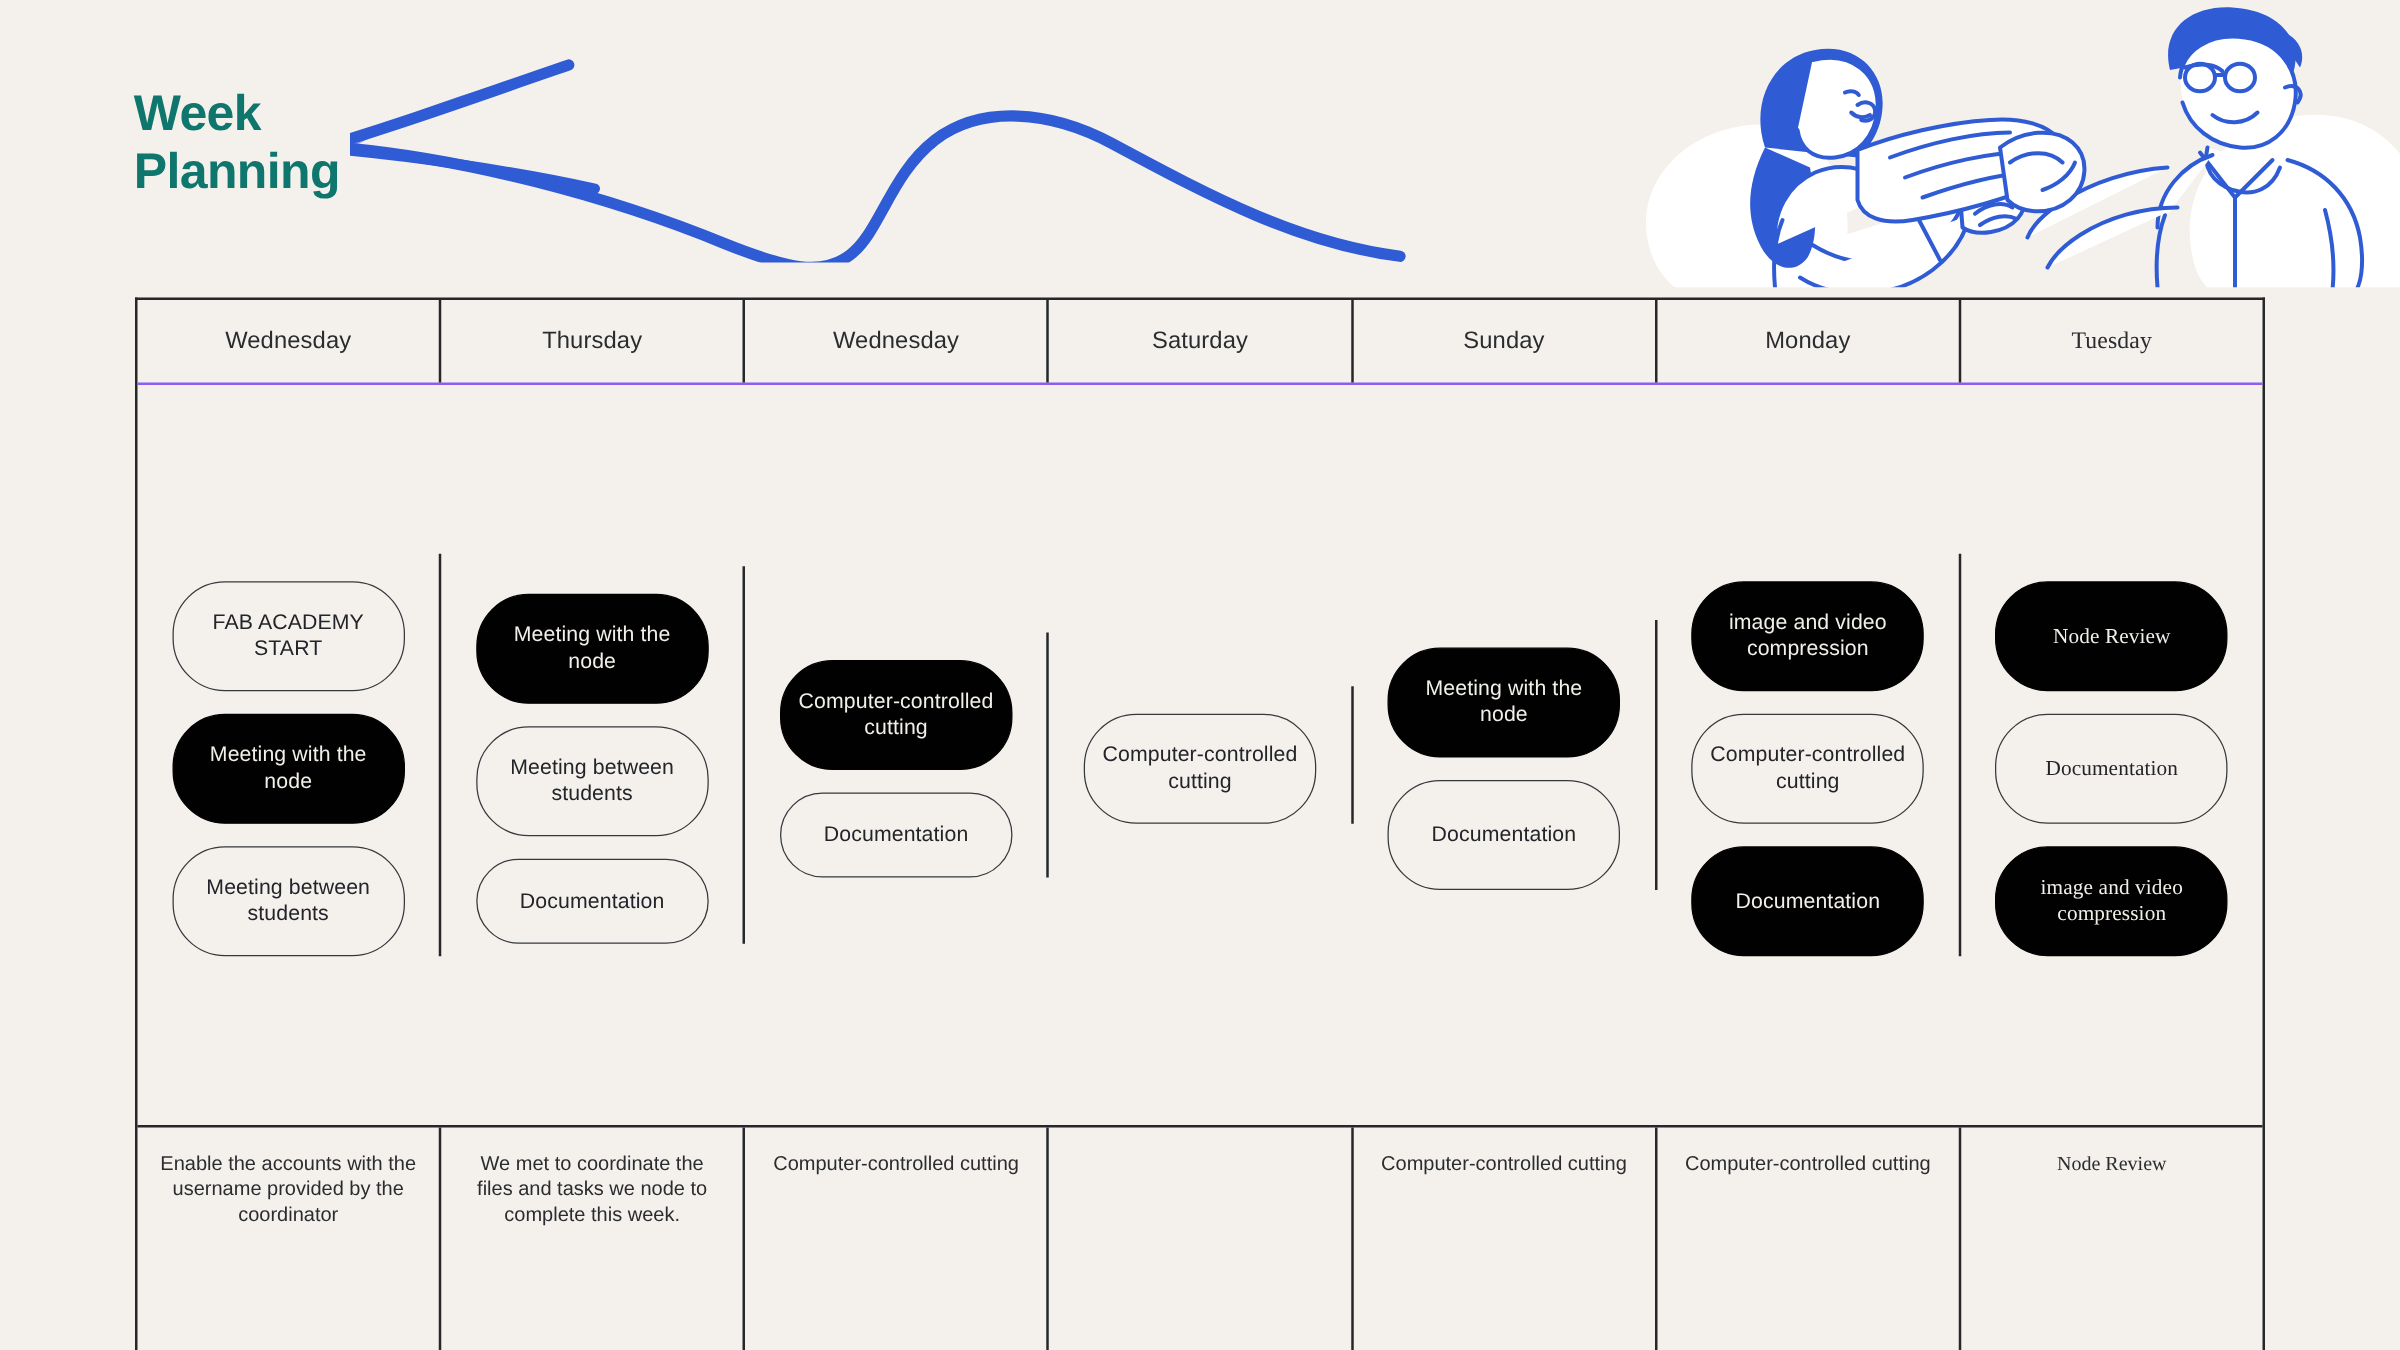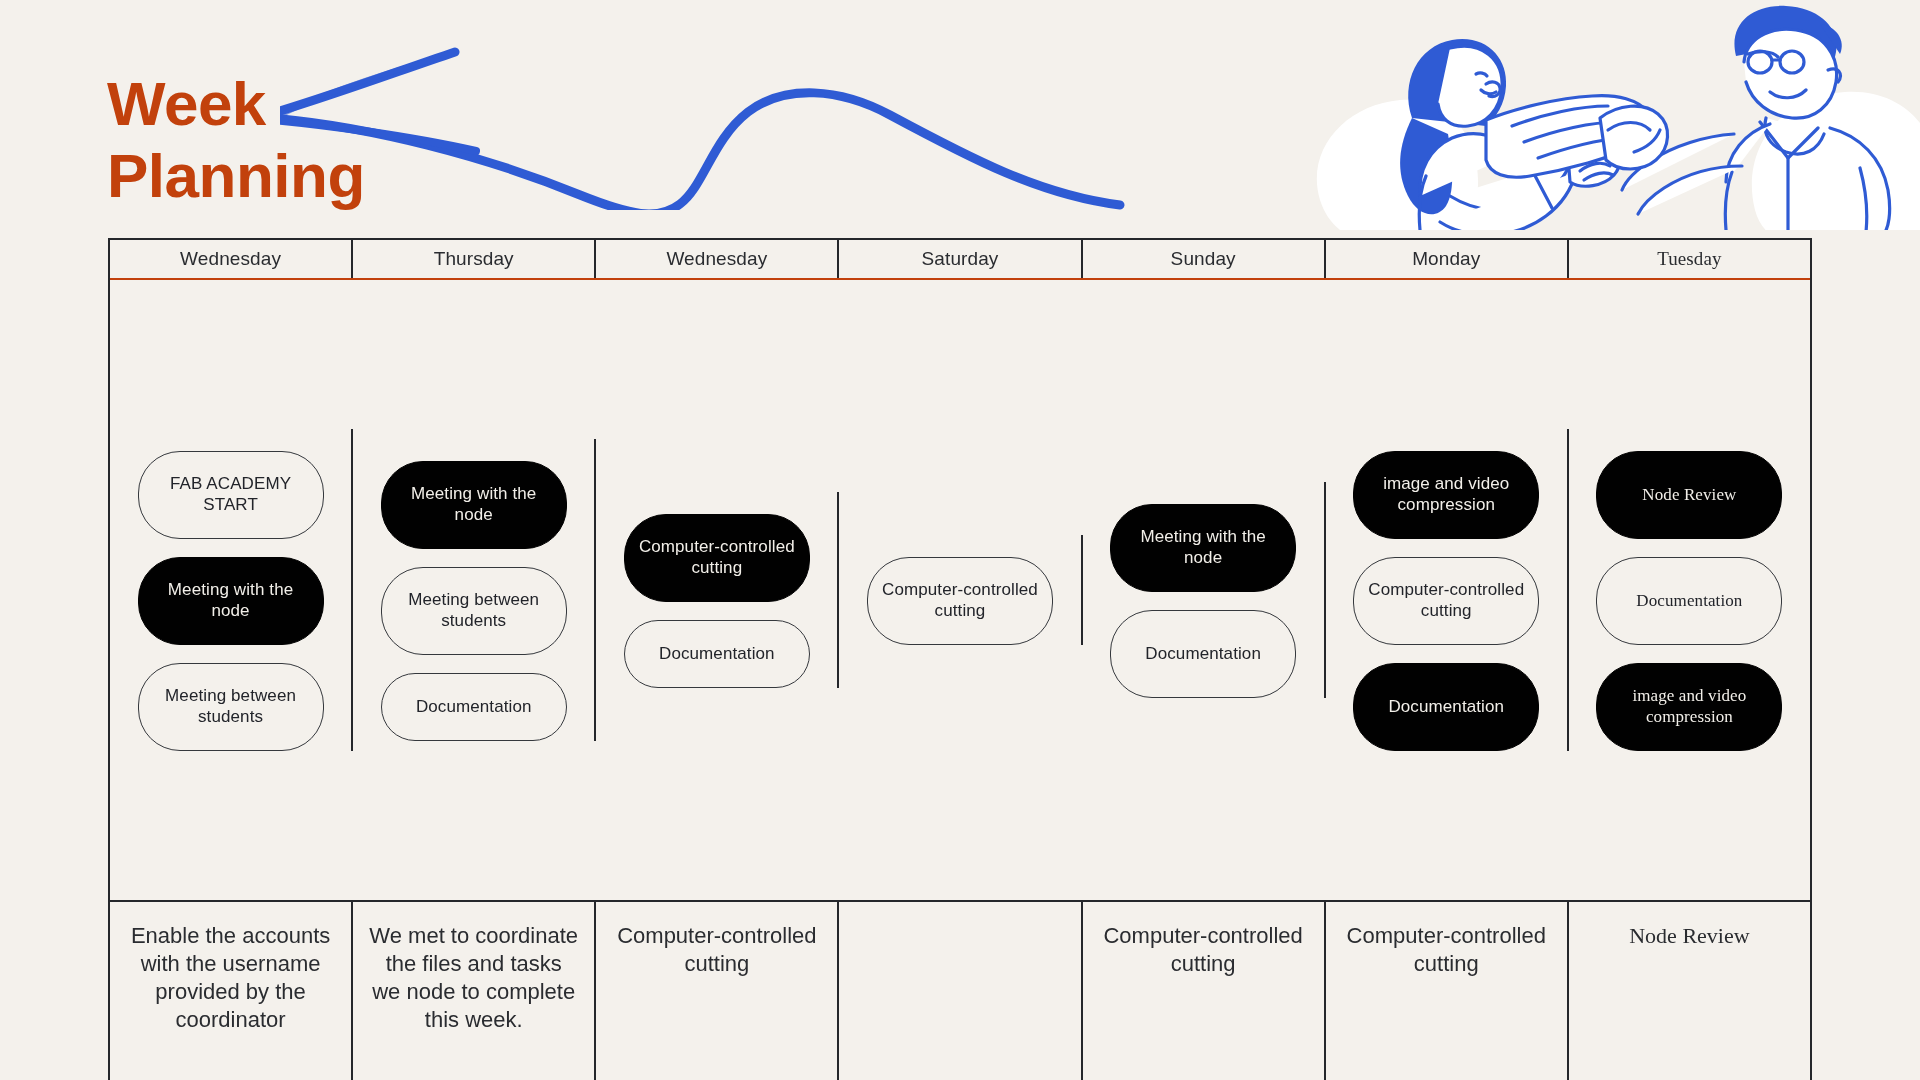--- a/index.html
+++ b/index.html
@@ -14,24 +14,24 @@
     background: #F4F1EC;
     font-family: "Liberation Sans", sans-serif;
     position: relative;
   }
 
   
   .page-title {
     position: absolute;
     left: 107px;
     top: 68px;
-    font-size: 62px;
+    font-size: 40px;
     line-height: 1.16;
     font-weight: 700;
-    color: #c2410c;
+    color: #0f766e;
     letter-spacing: -0.5px;
     white-space: pre-line;
     z-index: 5;
   }
 
   .arrow-deco {
     position: absolute;
     left: 280px;
     top: -10px;
     width: 1090px;
@@ -65,22 +65,22 @@
     z-index: 4;
     background: #F4F1EC;
   }
 
   .planner-row {
     display: flex;
     width: 100%;
   }
 
   .row-head {
-    height: 40px;
-    border-bottom: 2px solid #c2410c;
+    height: 68px;
+    border-bottom: 2px solid #8b5cf6;
     flex: 0 0 auto;
   }
 
   .row-body {
     flex: 1 1 auto;
     min-height: 0;
     height: 608px;
     border-bottom: 2px solid #25272b;
     align-items: center;
   }
@@ -149,21 +149,21 @@
   .pill.tall { min-height: 88px; }
 
   .row-notes .day-col {
     display: flex;
     flex-direction: column;
     align-items: center;
     padding: 20px 16px 0 16px;
   }
 
   .note-text {
-    font-size: 22px;
+    font-size: 16px;
     line-height: 1.28;
     text-align: center;
     color: #2a2c30;
   }
 </style>
 </head>
 <body>
 
 <div class="page-title">Week
 Planning</div>

